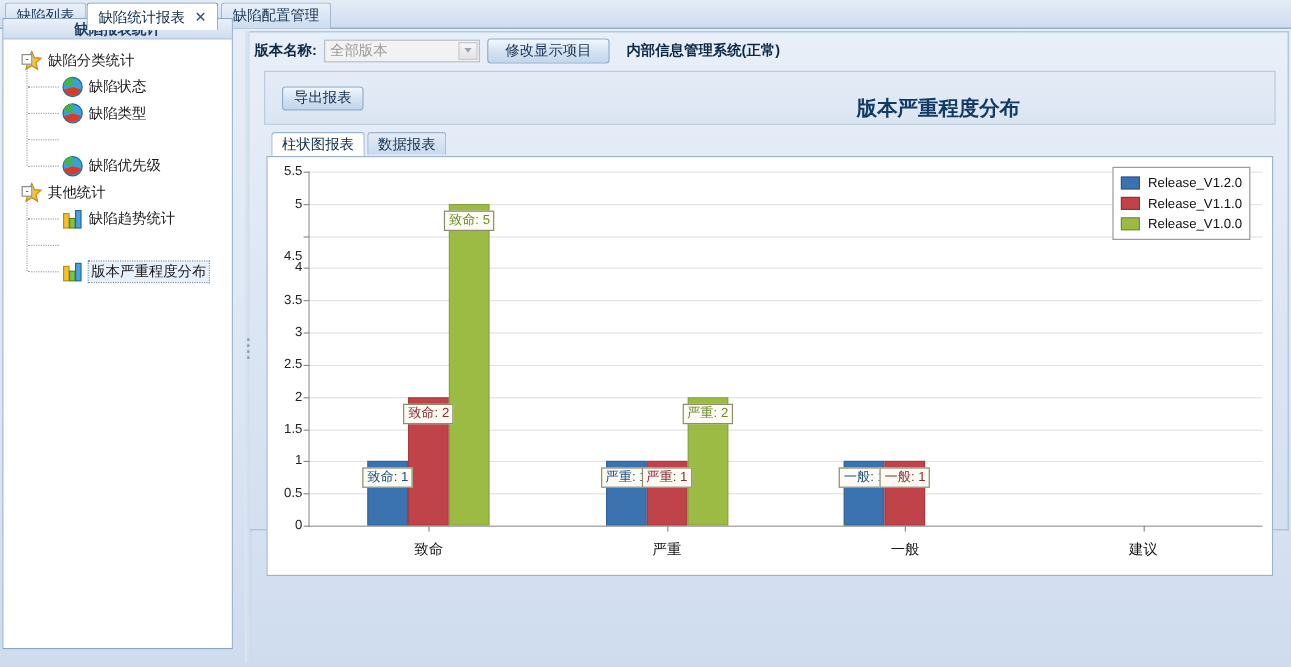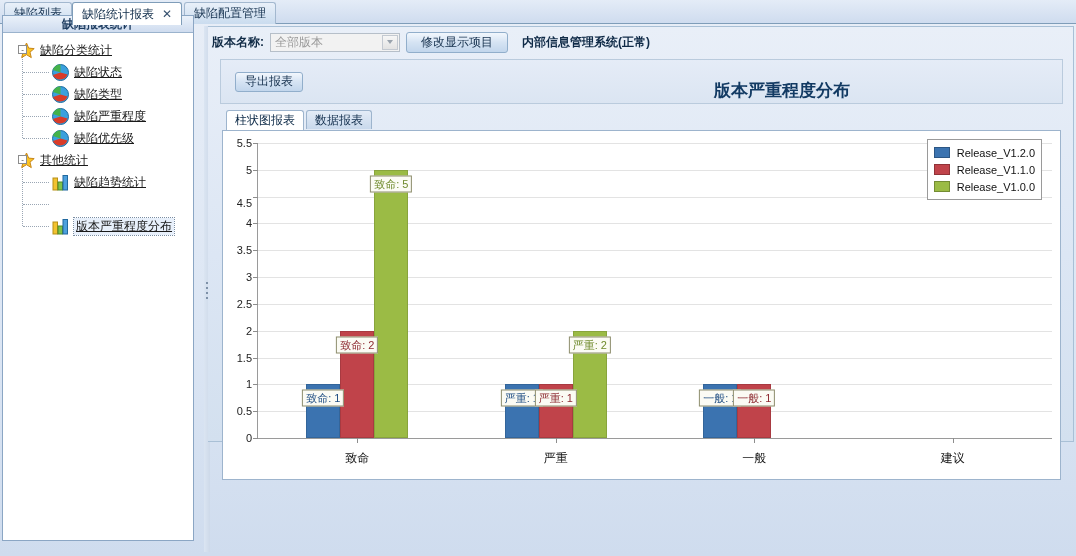--- a/index.html
+++ b/index.html
@@ -91,21 +91,21 @@
   .vline {
     position: absolute; left: 19px;
     width: 0; border-left: 1px dotted #9aa6b4;
   }
   .hline {
     position: absolute; left: 20px;
     height: 0; width: 26px;
     border-top: 1px dotted #9aa6b4;
   }
   .ticon { width: 19px; height: 19px; margin-right: 4px; flex: none; }
-  .tlabel { font-size: 12px; color: #1a1a1a; text-decoration: underline; }
+  .tlabel { font-size: 12px; color: #1a1a1a; }
   .tnode.selected .tlabel {
     background: #e8f0fb;
     outline: 1px dotted #7b8ea3;
     padding: 0 2px;
   }
 
   
   .splitter {
     position: absolute; left: 204px; top: 26px;
     width: 6px; height: 526px;
@@ -351,28 +351,20 @@
             </svg></span>
           <span class="tlabel">缺陷类型</span>
         </div>
         <div class="tnode lvl1" style="position: absolute; left: 0px; right: 0px; top: 28px;">
           <span class="ticon"><svg width="19" height="19" viewBox="0 0 19 19">
               <circle cx="9.5" cy="9.5" r="8" fill="#3aa0dd" stroke="#1b6ba0" stroke-width="1"></circle>
               <path d="M9.5 9.5 L9.5 1.5 A8 8 0 0 0 1.9 7.0 Z" fill="#45b24a"></path>
               <path d="M9.5 9.5 L1.9 12 A8 8 0 0 0 16.5 11.5 Z" fill="#d93b28"></path>
             </svg></span>
           <span class="tlabel">缺陷状态</span>
-        </div>
-        <div class="tnode lvl1" style="position: absolute; left: 0px; right: 0px; top: 72px;">
-          <span class="ticon"><svg width="19" height="19" viewBox="0 0 19 19">
-              <circle cx="9.5" cy="9.5" r="8" fill="#3aa0dd" stroke="#1b6ba0" stroke-width="1"></circle>
-              <path d="M9.5 9.5 L9.5 1.5 A8 8 0 0 0 1.9 7.0 Z" fill="#45b24a"></path>
-              <path d="M9.5 9.5 L1.9 12 A8 8 0 0 0 16.5 11.5 Z" fill="#d93b28"></path>
-            </svg></span>
-          <span class="tlabel">缺陷严重程度</span>
         </div>
         <div class="tnode lvl1" style="position: absolute; left: 0px; right: 0px; top: 94px;">
           <span class="ticon"><svg width="19" height="19" viewBox="0 0 19 19">
               <circle cx="9.5" cy="9.5" r="8" fill="#3aa0dd" stroke="#1b6ba0" stroke-width="1"></circle>
               <path d="M9.5 9.5 L9.5 1.5 A8 8 0 0 0 1.9 7.0 Z" fill="#45b24a"></path>
               <path d="M9.5 9.5 L1.9 12 A8 8 0 0 0 16.5 11.5 Z" fill="#d93b28"></path>
             </svg></span>
           <span class="tlabel">缺陷优先级</span>
         </div>
         <div class="tnode lvl0" style="position: absolute; left: 0px; right: 0px; top: 116px;">
@@ -458,21 +450,21 @@
           <div class="ytickmark" style="top: 134.091px;"></div>
           <div class="ytick" style="top: 134.091px;">3</div>
           <div class="gridline" style="top: 107.273px;"></div>
           <div class="ytickmark" style="top: 107.273px;"></div>
           <div class="ytick" style="top: 107.273px;">3.5</div>
           <div class="gridline" style="top: 80.4545px;"></div>
           <div class="ytickmark" style="top: 80.4545px;"></div>
           <div class="ytick" style="top: 80.4545px;">4</div>
           <div class="gridline" style="top: 53.6364px;"></div>
           <div class="ytickmark" style="top: 53.6364px;"></div>
-          <div class="ytick" style="top: 60px;">4.5</div>
+          <div class="ytick" style="top: 71px;">4.5</div>
           <div class="gridline" style="top: 26.8182px;"></div>
           <div class="ytickmark" style="top: 26.8182px;"></div>
           <div class="ytick" style="top: 26.8182px;">5</div>
           <div class="gridline" style="top: 0px;"></div>
           <div class="ytickmark" style="top: 0px;"></div>
           <div class="ytick" style="top: 0px;">5.5</div>
           <div class="bar" style="left: 48.25px; width: 34px; height: 53.6364px; background: rgb(59, 115, 176);"></div>
           <div class="bar" style="left: 82.25px; width: 34px; height: 107.273px; background: rgb(192, 67, 74);"></div>
           <div class="bar" style="left: 116.25px; width: 34px; height: 268.182px; background: rgb(155, 187, 69);"></div>
           <div class="xtick" style="left: 99.25px;"></div>

